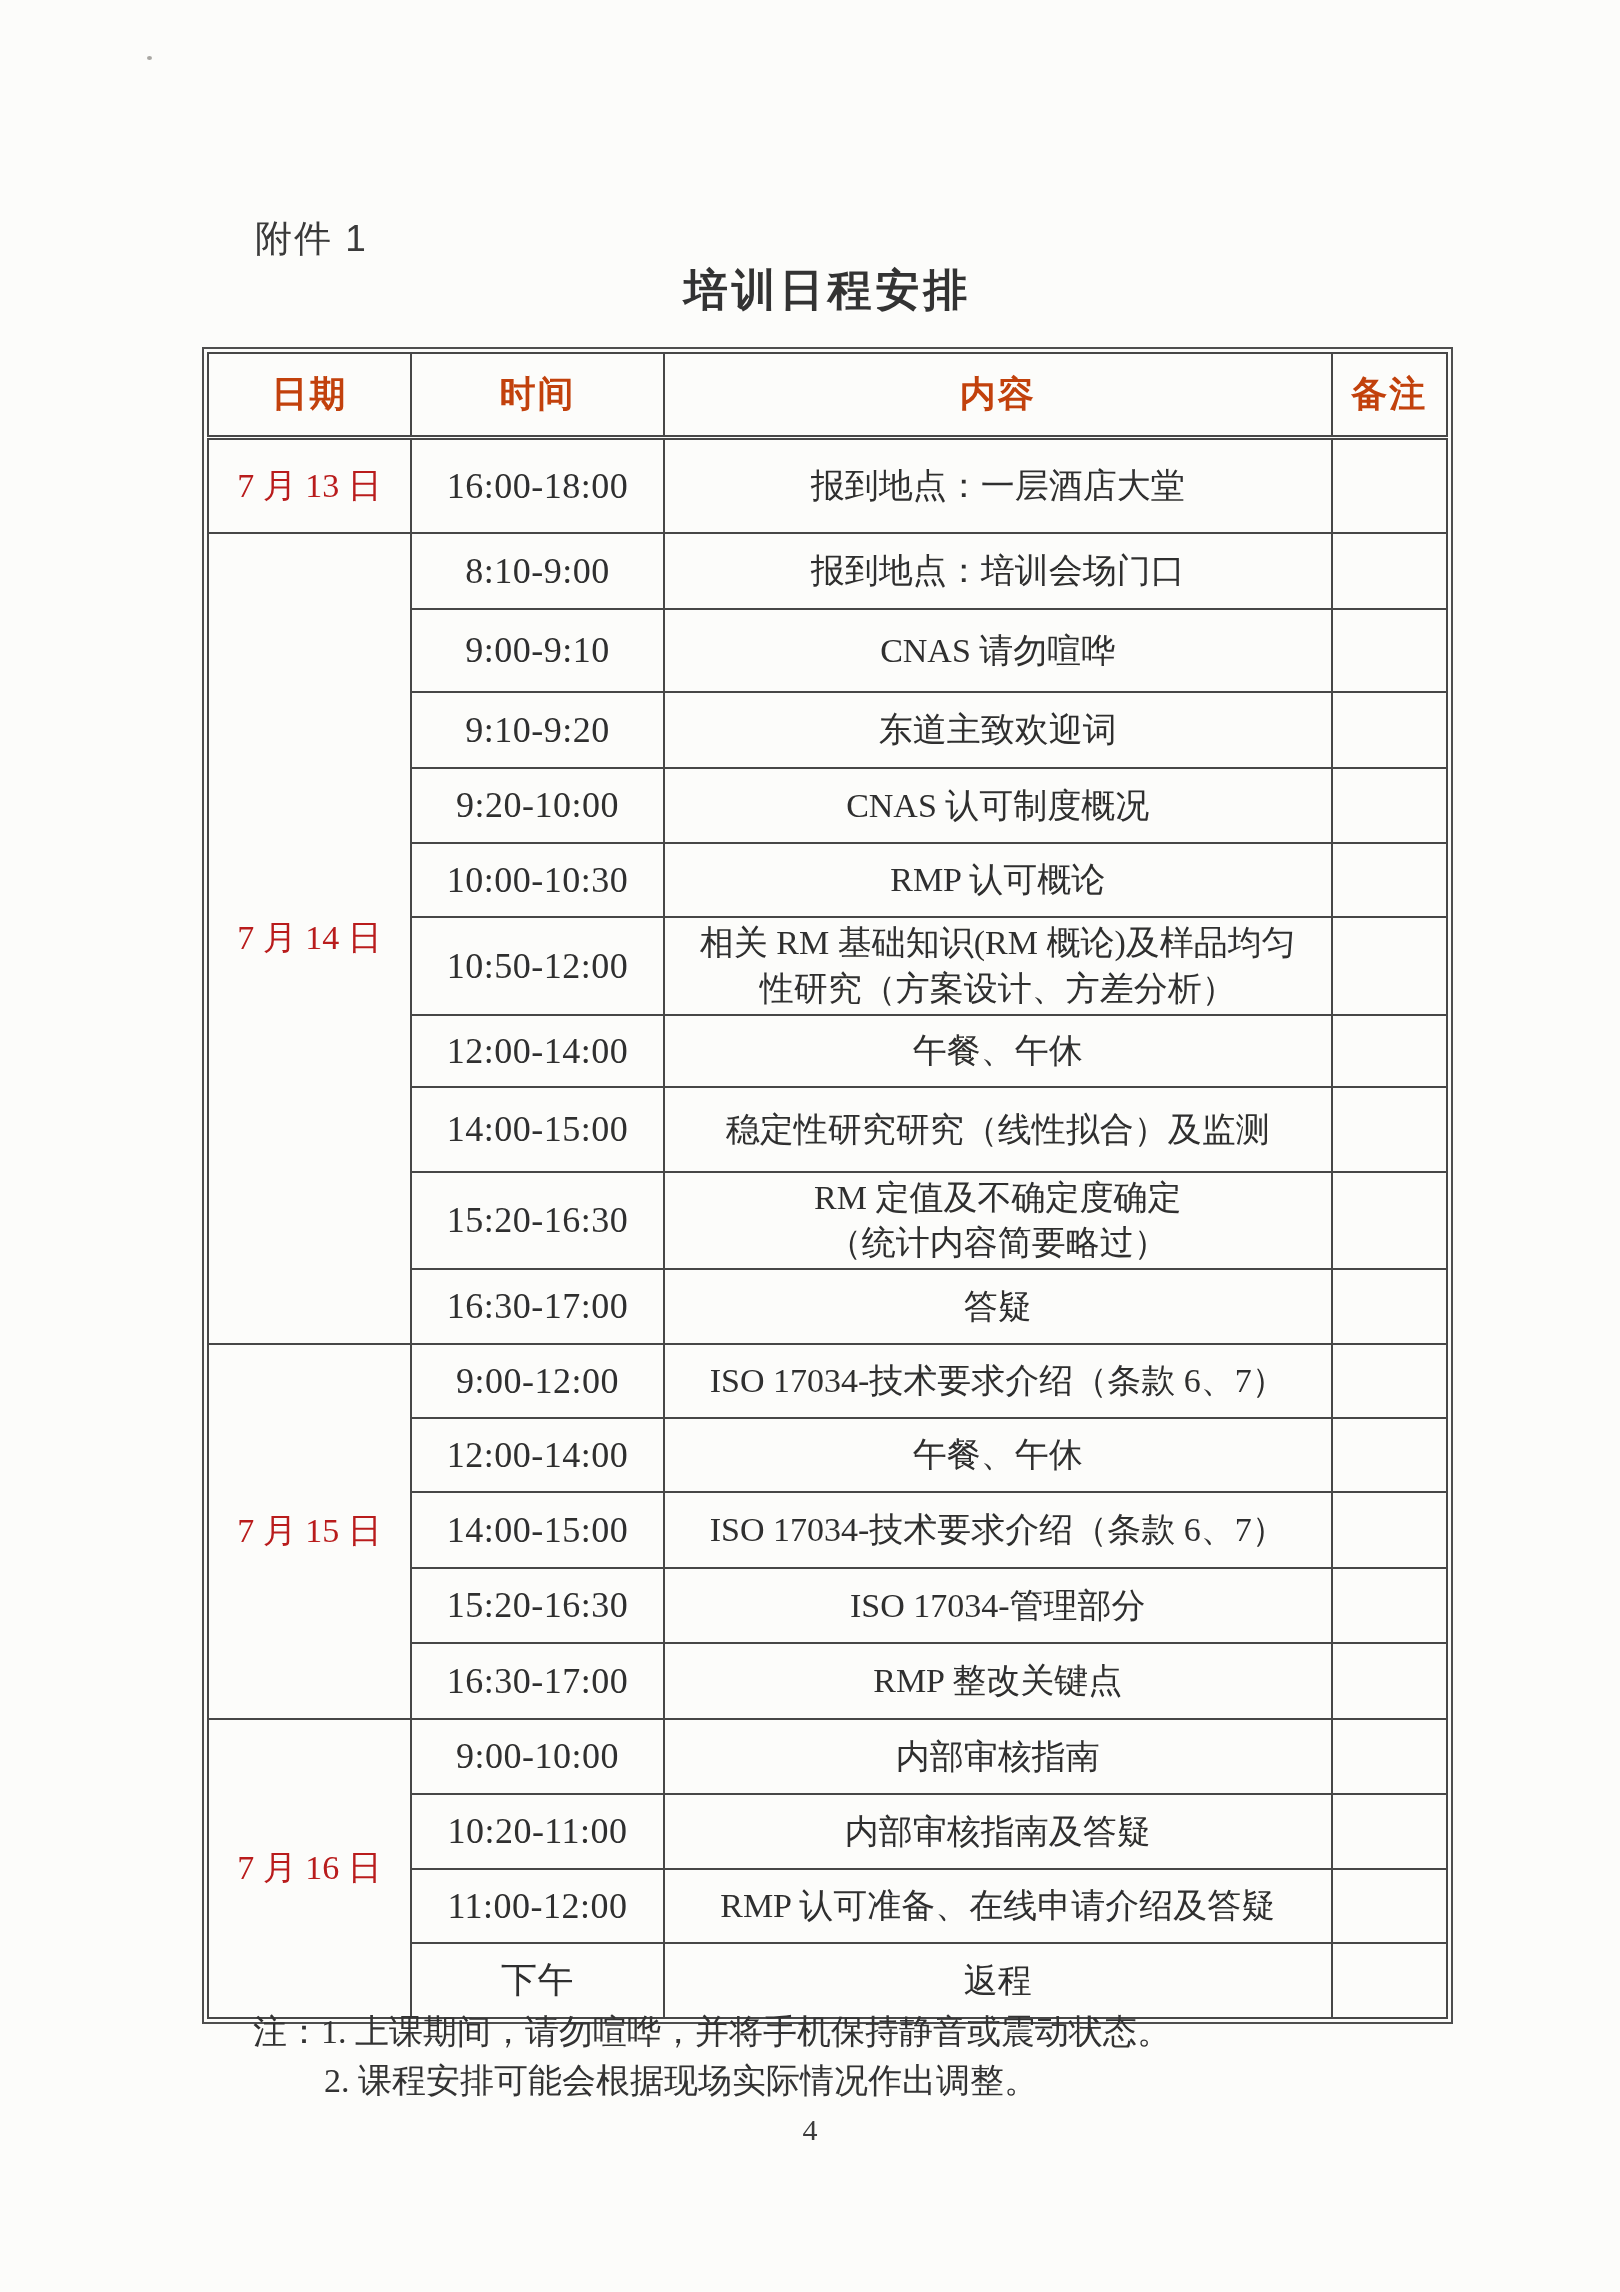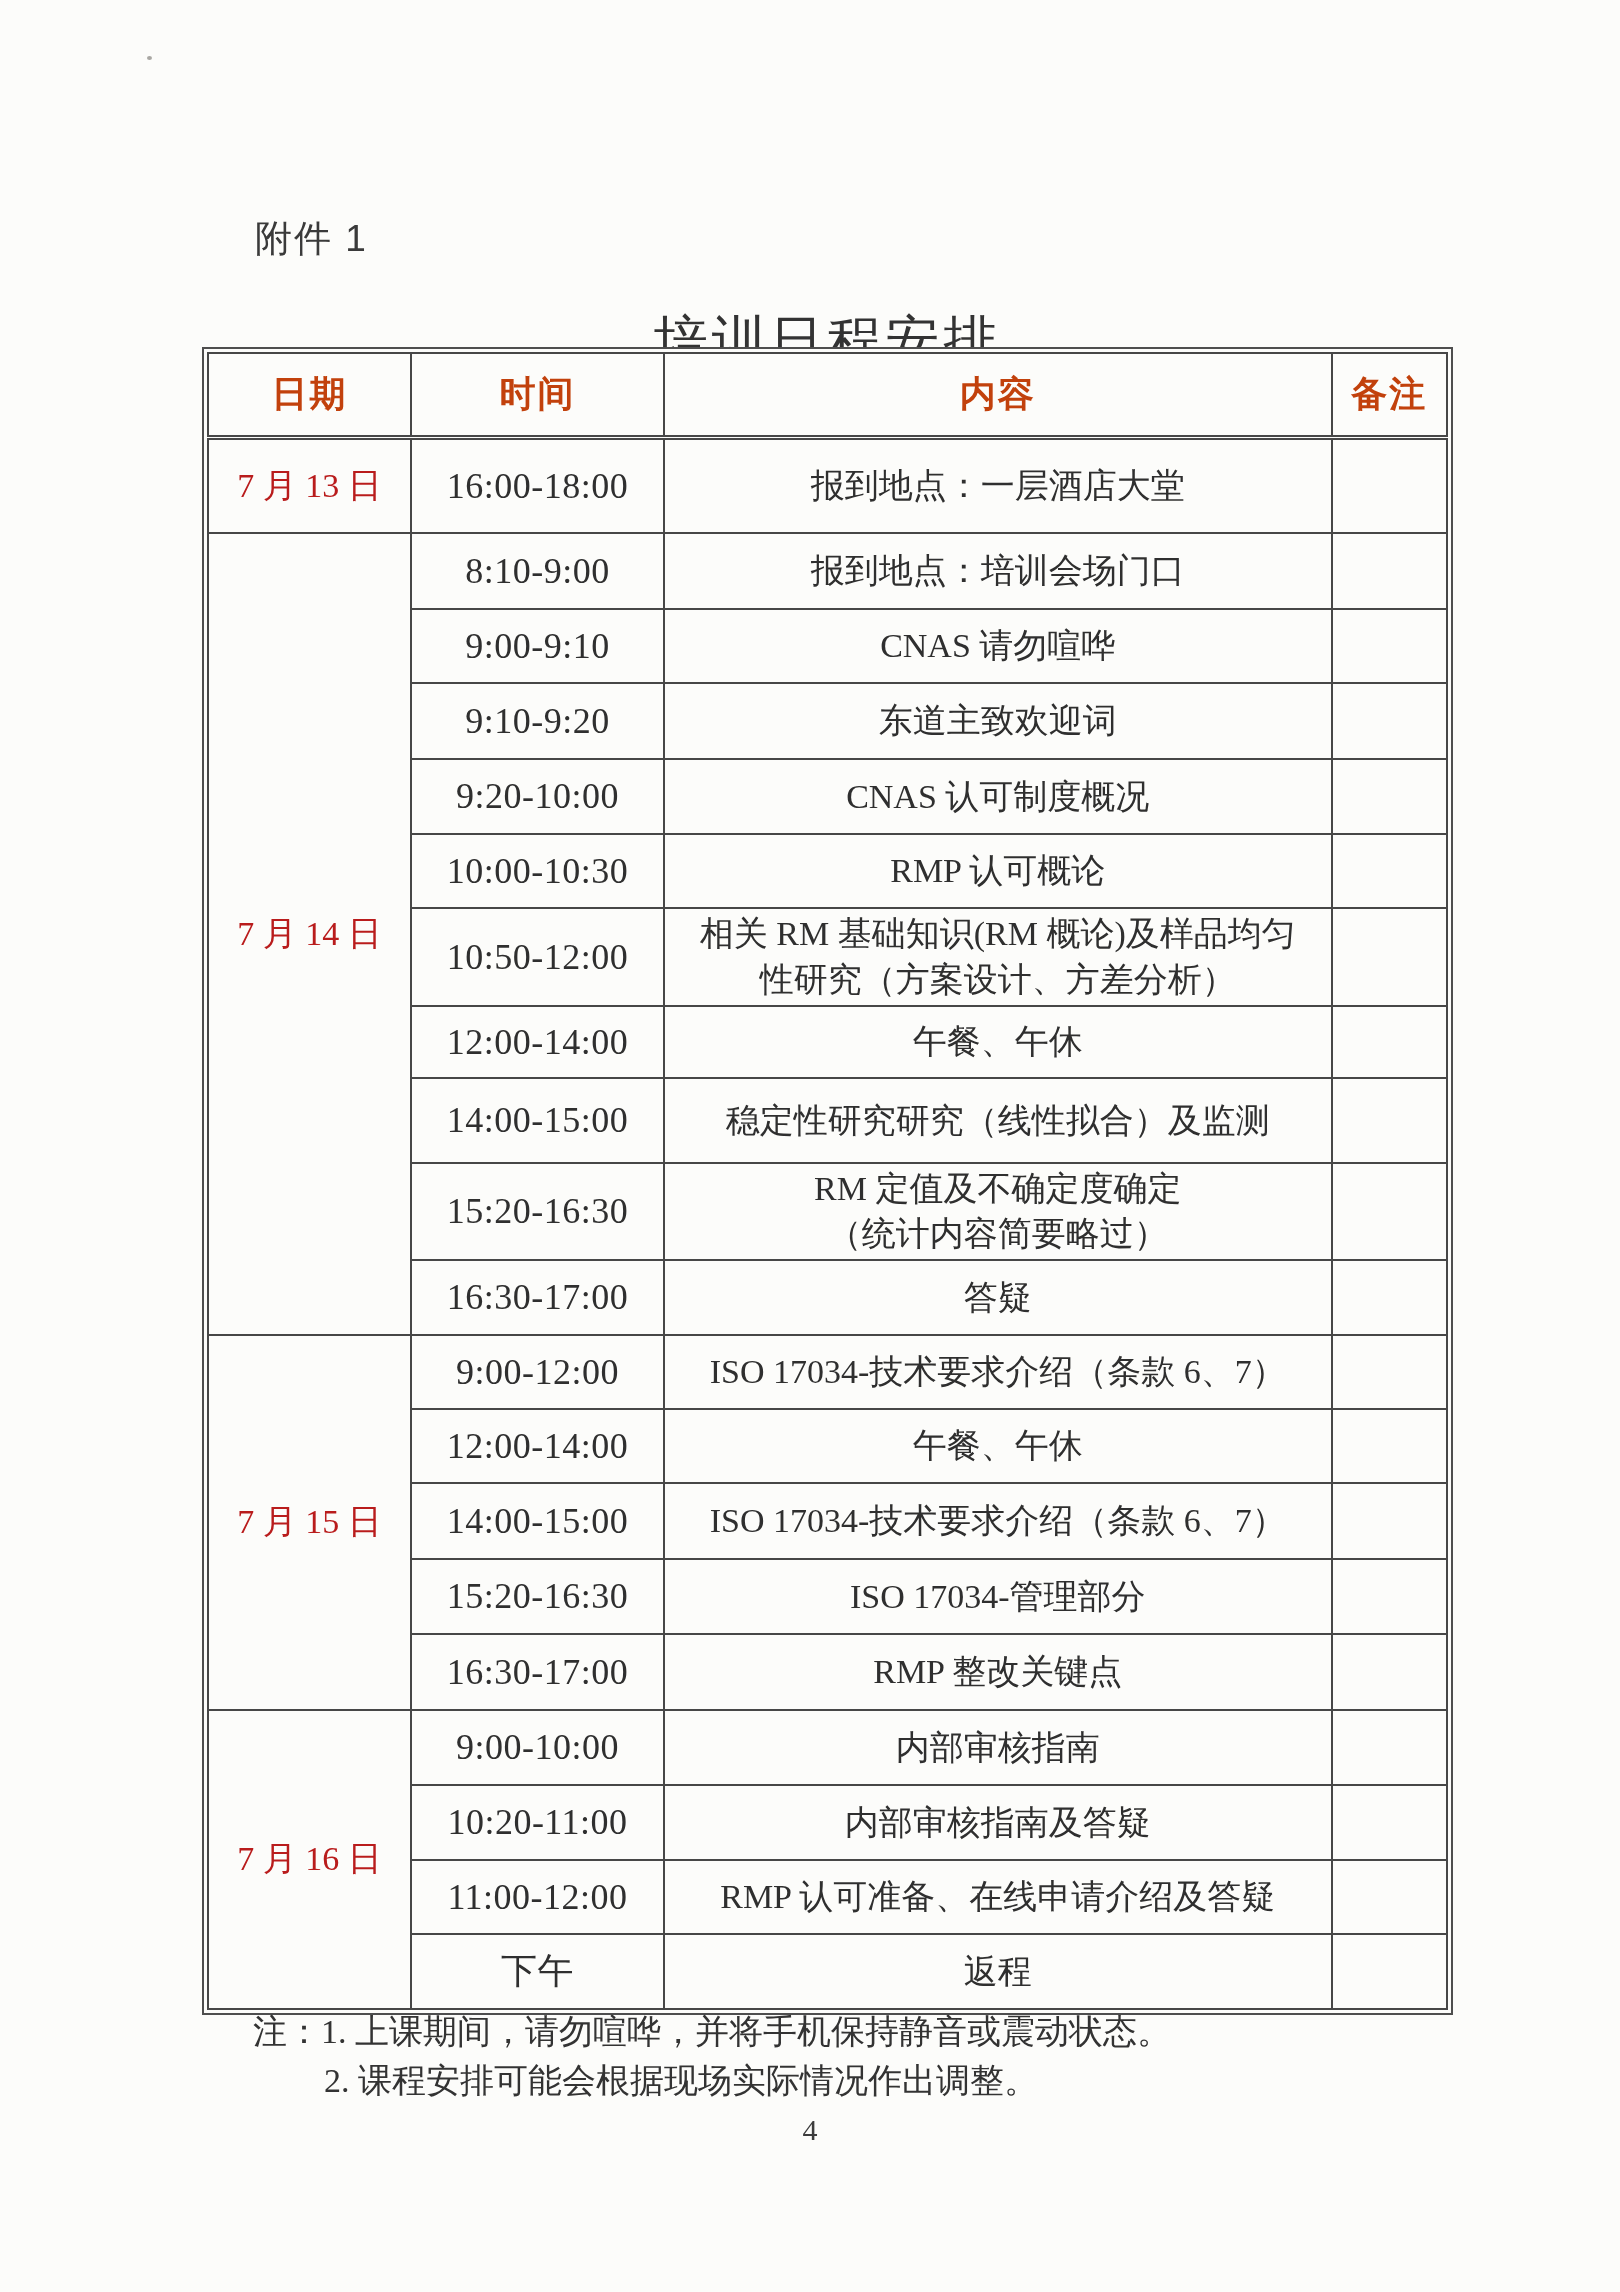--- a/index.html
+++ b/index.html
@@ -13,21 +13,21 @@
   .speck{position:absolute;left:147px;top:56px;width:4.9px;height:3.9px;border-radius:50%;background:#a9a7a3;}
   .attachment{
     position:absolute;left:255px;top:214px;
     font-family:"Liberation Sans","DejaVu Sans",sans-serif;
     font-weight:500;font-size:37px;color:#3a3a3a;letter-spacing:2px;
   }
   .doc-title{
     position:absolute;left:202px;top:261px;width:1251px;
     text-align:center;
     font-family:"Liberation Sans","DejaVu Sans",sans-serif;
-    font-weight:400;font-size:54px;color:#333;letter-spacing:3.9px;margin-top:44px;
+    font-weight:700;font-size:44px;color:#333;letter-spacing:3.9px;
   }
   .table-wrap{
     position:absolute;left:202px;top:347px;width:1241px;
     border:2px solid #4e4e4e;
     padding:2.9px;
     background:#fcfcfa;
   }
   table.schedule{
     width:100%;border-collapse:collapse;table-layout:fixed;
   }
@@ -90,21 +90,21 @@
         <td class="c-content">报到地点：一层酒店大堂</td>
         <td class="c-remark"></td>
       </tr>
 
       <tr style="height:76px">
         <td class="c-date" rowspan="10">7 月 14 日</td>
         <td class="c-time">8:10-9:00</td>
         <td class="c-content">报到地点：培训会场门口</td>
         <td class="c-remark"></td>
       </tr>
-      <tr style="height:74px">
+      <tr style="height:83px">
         <td class="c-time">9:00-9:10</td>
         <td class="c-content">CNAS 请勿喧哗</td>
         <td class="c-remark"></td>
       </tr>
       <tr style="height:76px">
         <td class="c-time">9:10-9:20</td>
         <td class="c-content">东道主致欢迎词</td>
         <td class="c-remark"></td>
       </tr>
       <tr style="height:75px">

